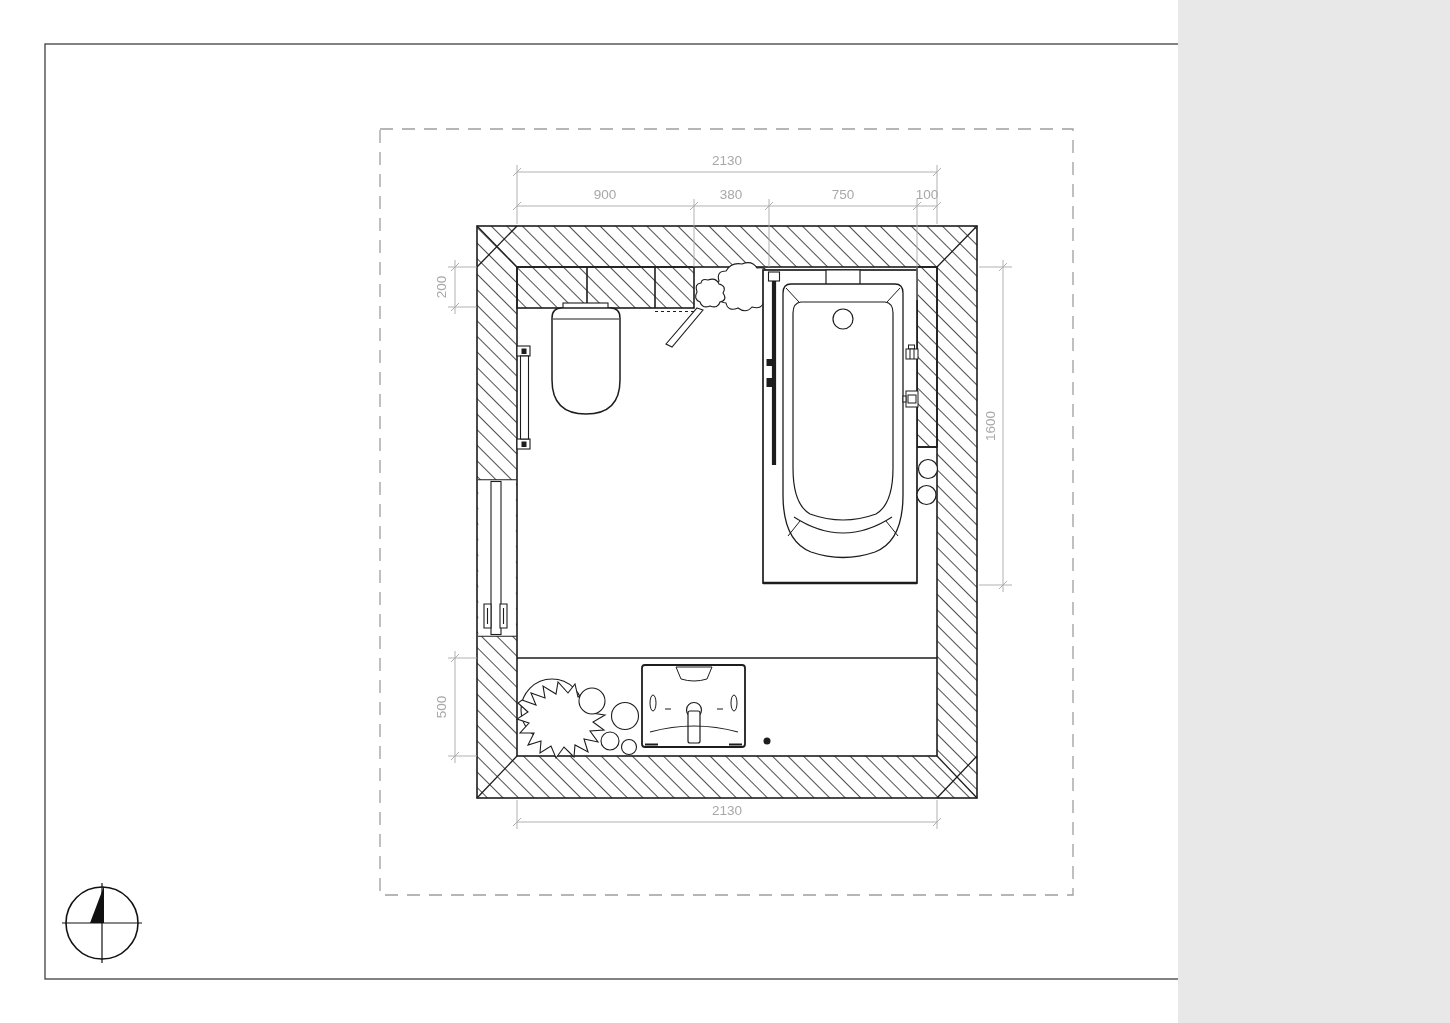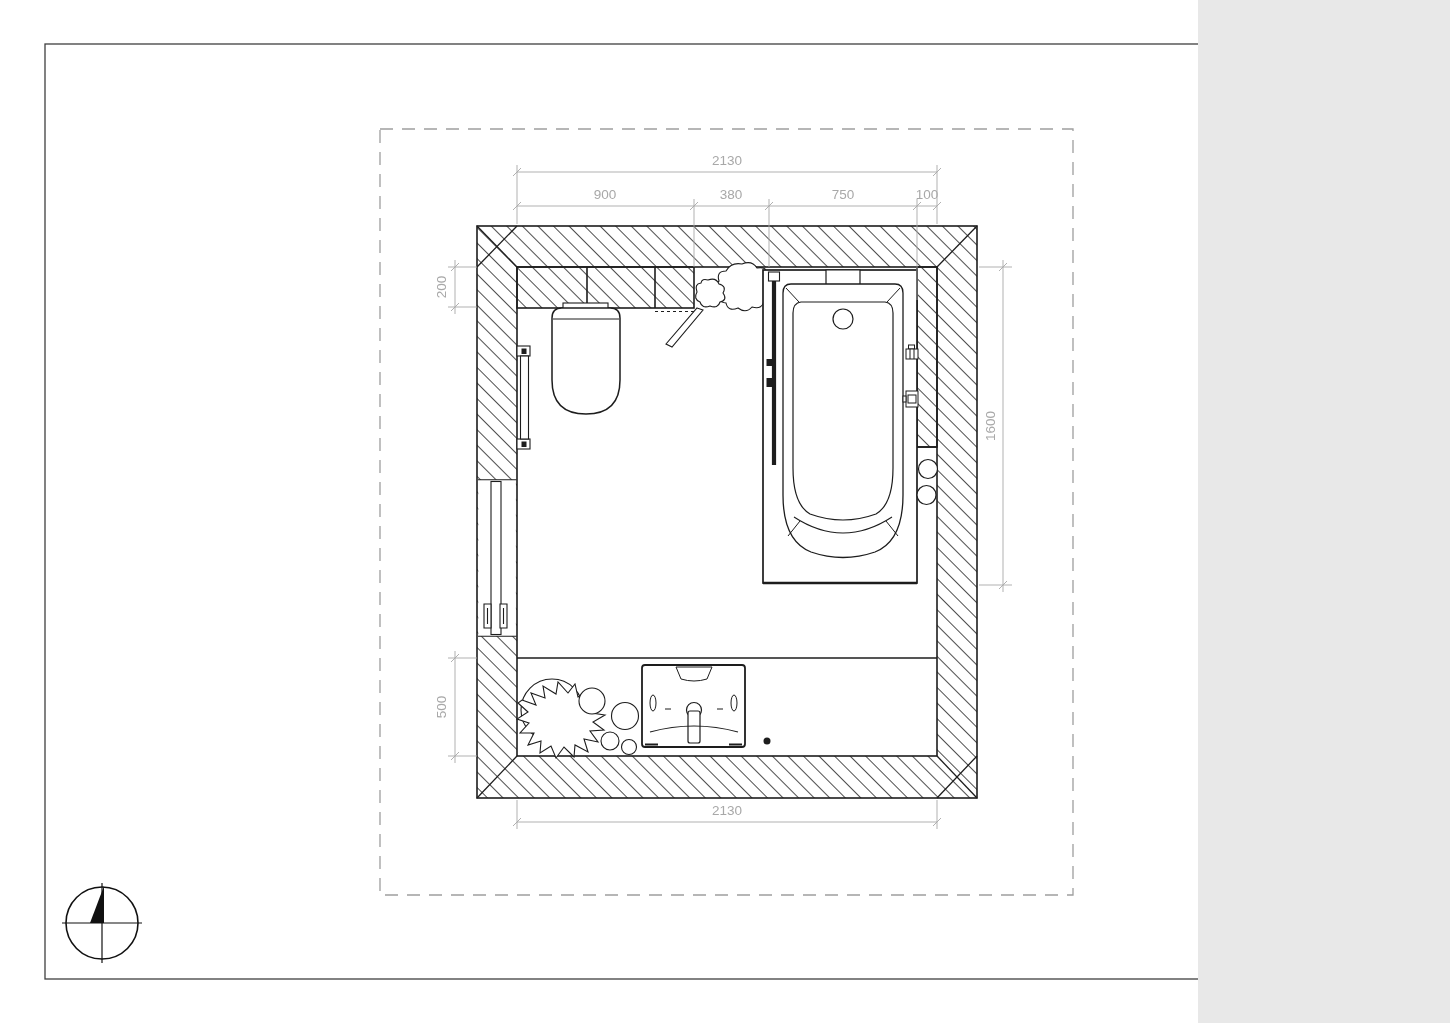--- a/index.html
+++ b/index.html
@@ -1,17 +1,17 @@
 <!DOCTYPE html>
 <html><head>
 <meta charset="utf-8">
 <style>
   html,body{margin:0;padding:0;background:#e8e8e8;}
   #stage{position:relative;width:1178px;height:1023px;background:#ffffff;overflow:hidden;
-         font-family:"Liberation Sans", sans-serif;padding-left:20px;}
+         font-family:"Liberation Sans", sans-serif;}
   svg{position:absolute;left:0;top:0;}
   .dim-text{font-family:"Liberation Sans", sans-serif;font-size:13.5px;fill:#a8a8a8;}
   .logo{position:absolute;left:1200px;top:815px;width:205px;height:160px;}
   .monogram-k,.monogram-j{position:absolute;font-family:"DejaVu Serif", serif;font-style:italic;
       color:#d9bdbe;font-weight:400;line-height:1;}
   .monogram-k{left:28px;top:6px;font-size:100px;transform:rotate(-4deg);}
   .monogram-j{left:96px;top:14px;font-size:100px;transform:rotate(-4deg);}
   .studio-word{position:absolute;left:0;top:47px;width:205px;text-align:center;
       font-family:"Liberation Serif", serif;font-size:31px;letter-spacing:7px;
       color:#4a323c;font-weight:600;}

